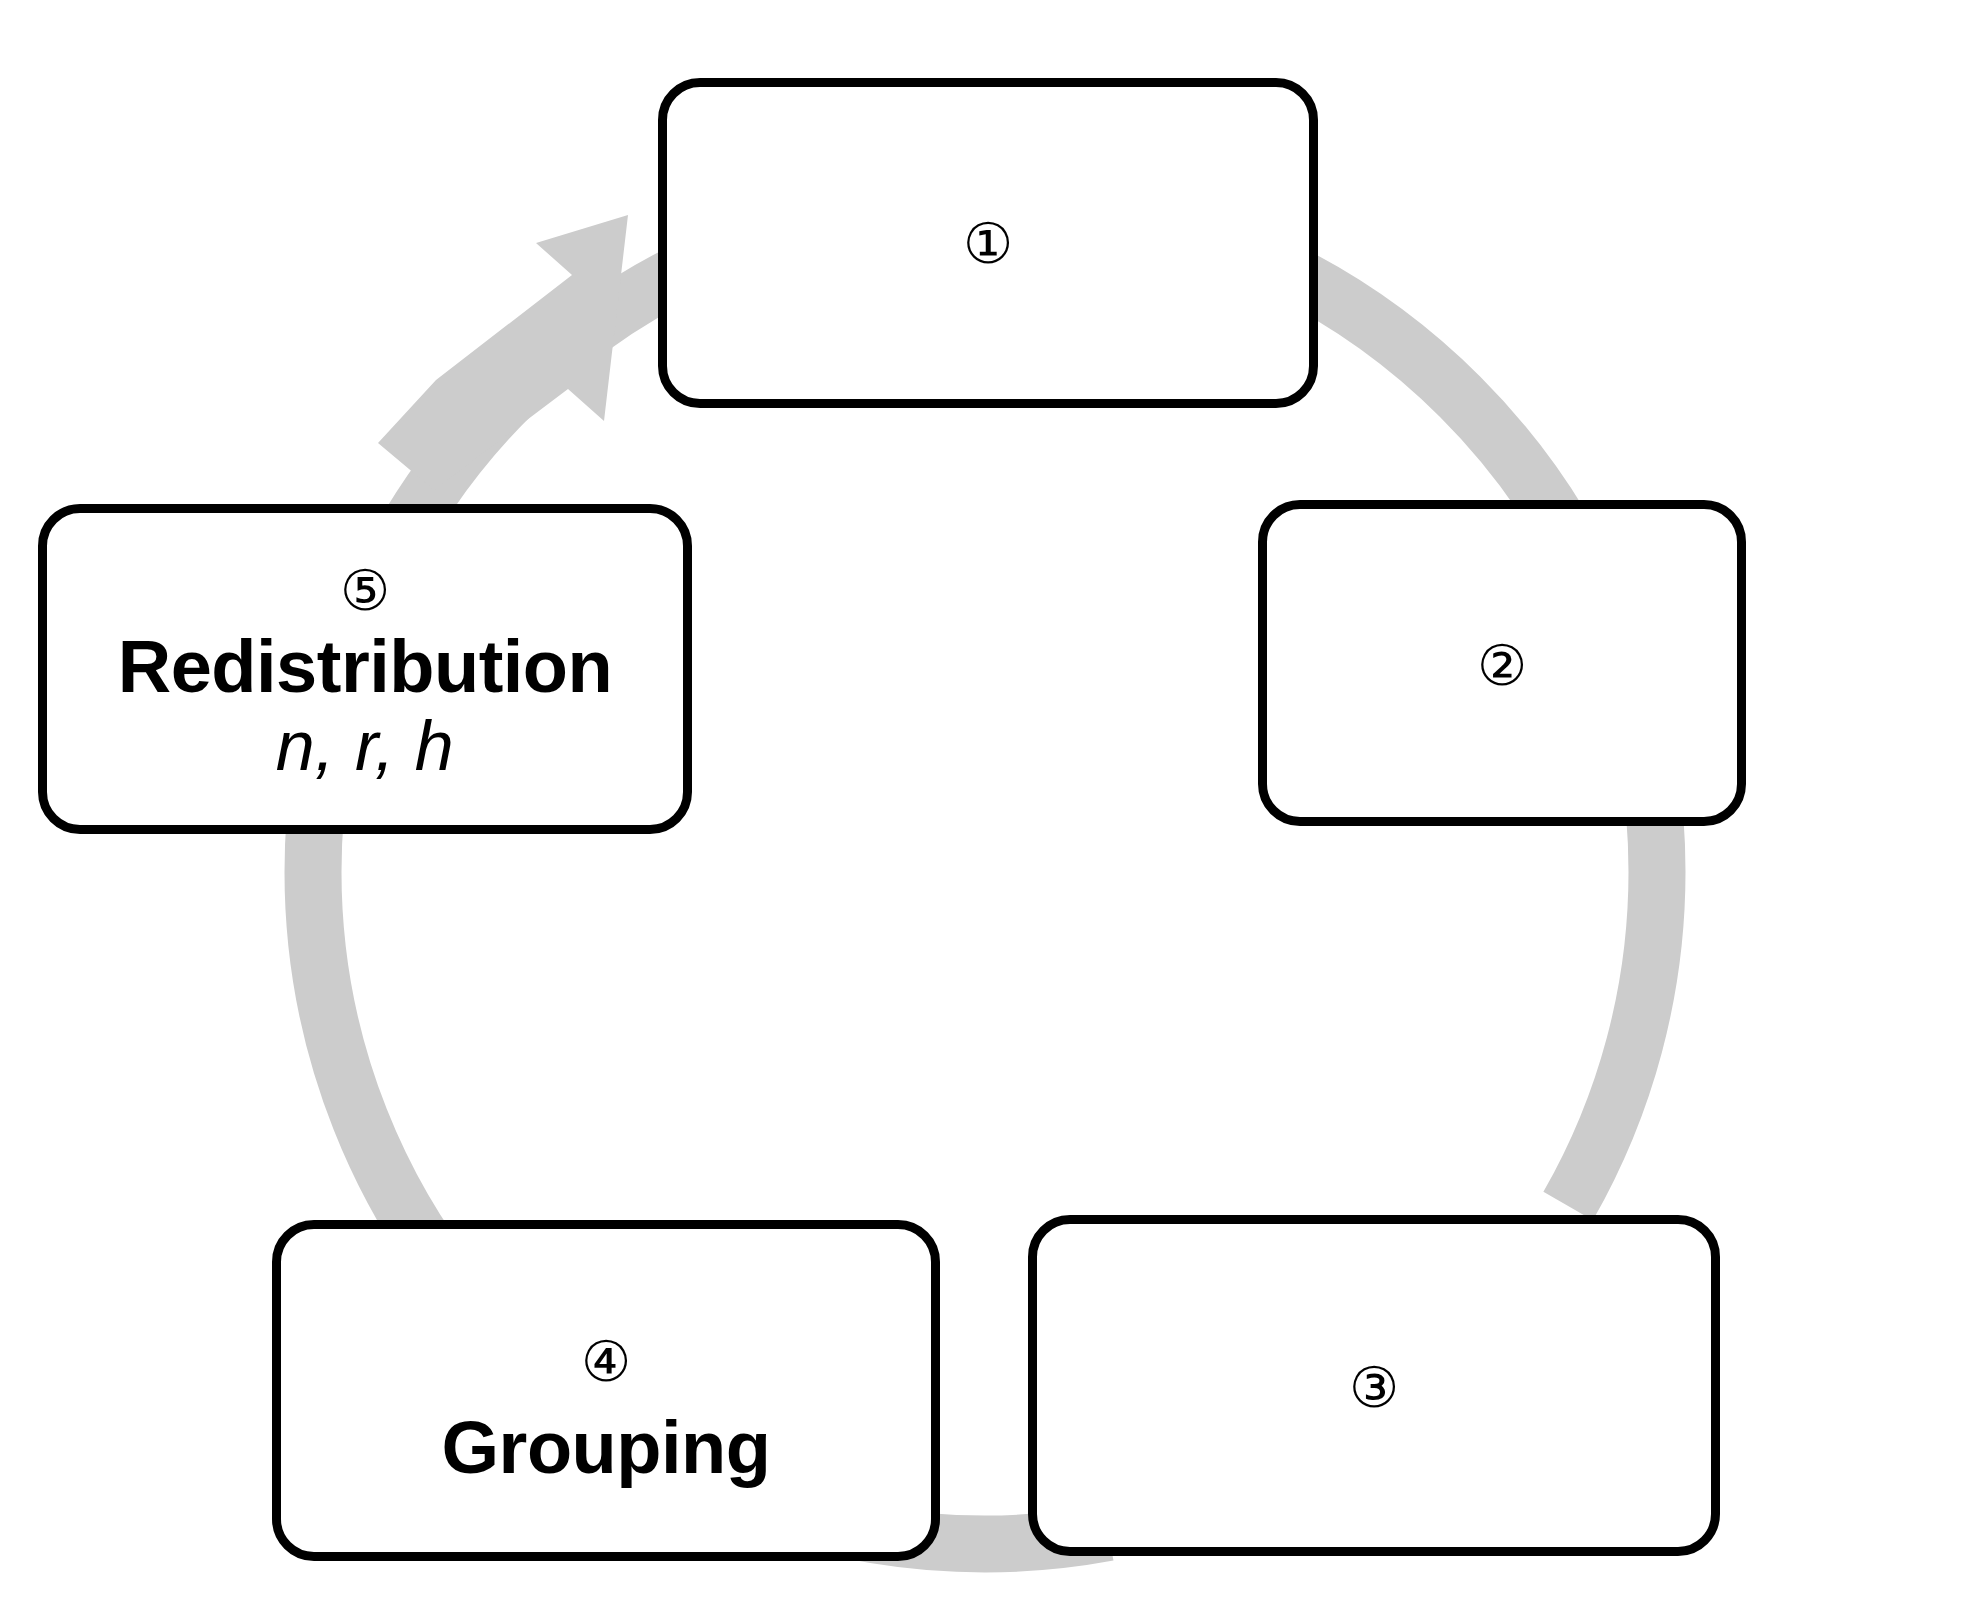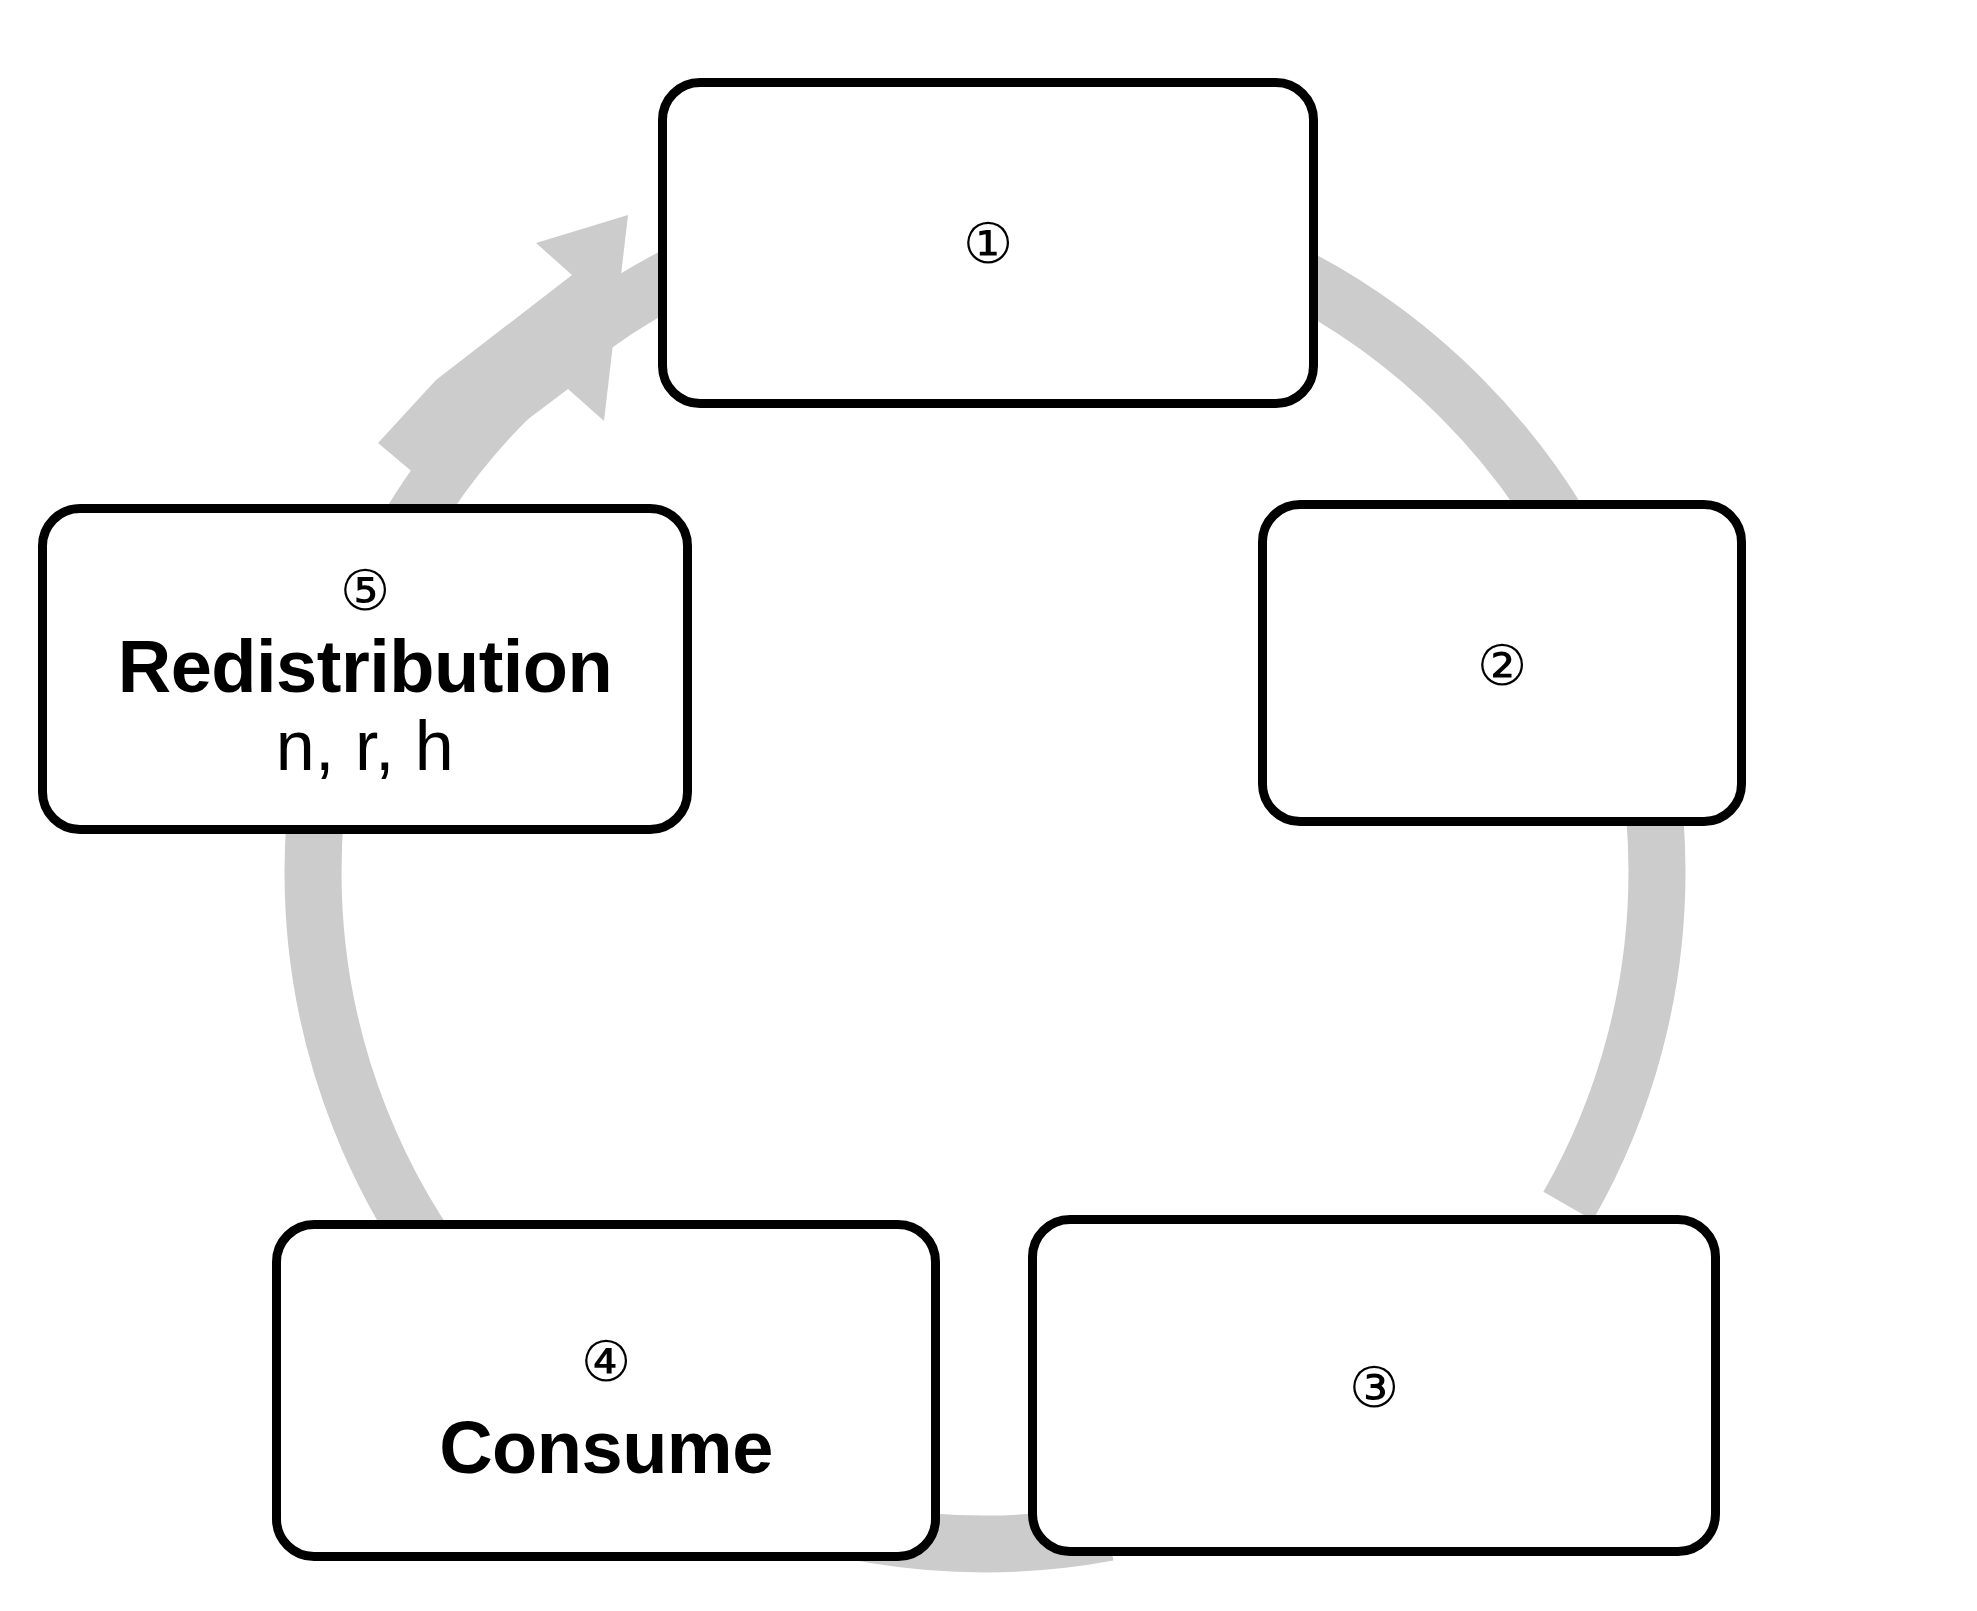--- a/index.html
+++ b/index.html
@@ -57,20 +57,21 @@
     white-space: pre-line;
     letter-spacing: -0.5px;
   }
   .node-sublabel {
     font-size: 70px;
     font-weight: 400;
     line-height: 1.1;
     display: block;
     margin-top: 2px;
     letter-spacing: 0.5px;
+    font-style: italic;
   }
 
   
   #box-grouping {
     left: 658px;  top: 78px;   width: 660px;  height: 330px;
     padding-top: 18px;
   }
   #box-association {
     left: 1258px; top: 500px;  width: 488px;  height: 326px;
     padding-top: 14px;
@@ -109,21 +110,21 @@
   <div class="node-box" id="box-association">
     <span class="node-number">②</span>
   </div>
 
   <div class="node-box" id="box-consume">
     <span class="node-number">③</span>
   </div>
 
   <div class="node-box" id="box-ungroup">
     <span class="node-number">④</span>
-    <span class="node-label">Consume</span>
+    <span class="node-label">Grouping</span>
   </div>
 
   <div class="node-box" id="box-redistribution">
     <span class="node-number">⑤</span>
     <span class="node-label">Redistribution</span>
     <span class="node-sublabel">n, r, h</span>
   </div>
 
 </div>
 

